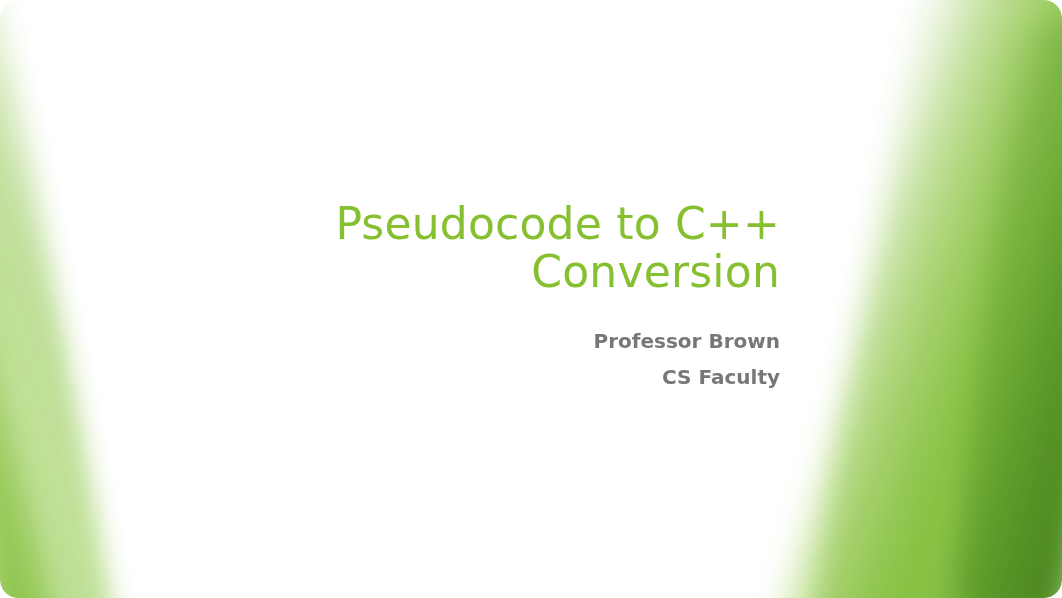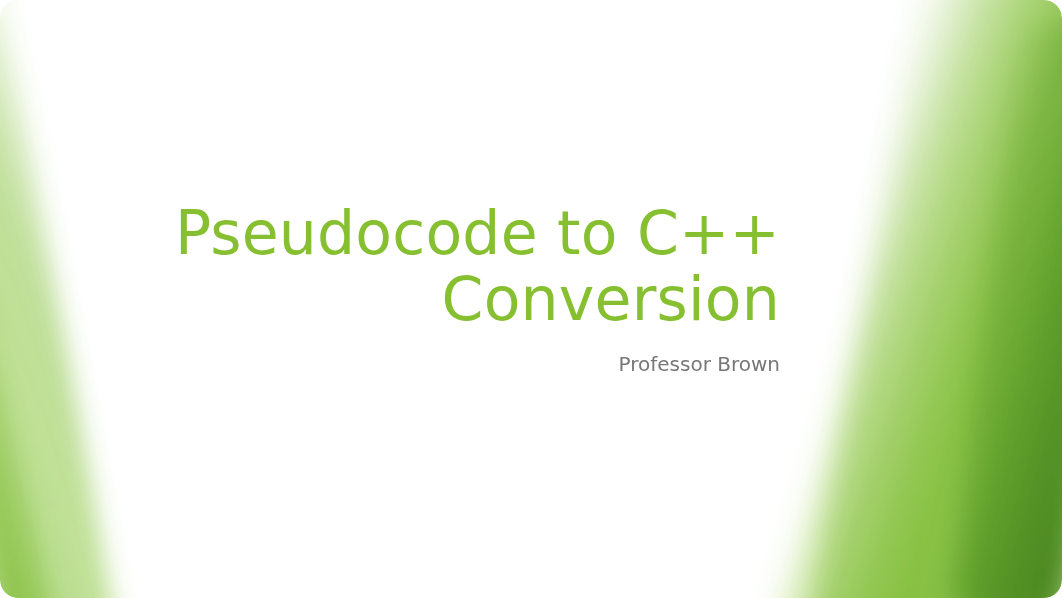--- a/index.html
+++ b/index.html
@@ -79,30 +79,30 @@
   .content {
     position: absolute;
     top: 200px;
     left: 140px;
     width: 640px;
     text-align: right;
   }
   .title {
     color: #86bf2f;
     font-weight: 400;
-    font-size: 60px;
+    font-size: 44px;
     line-height: 1.1;
     letter-spacing: 0.2px;
-    margin-bottom: 16px;
+    margin-bottom: 28px;
   }
   .subtitle {
     color: #777777;
     font-size: 20px;
     line-height: 1.6;
-    font-weight: 400;
+    font-weight: 700;
   }
   .subtitle div { margin-bottom: 4px; }
 </style>
 </head>
 <body>
 
 <div class="slide">
 
   <div class="bg-left">
     <div class="shapeL"></div>
@@ -112,16 +112,17 @@
   <div class="bg-right">
     <div class="shape2"></div>
     <div class="shape1"></div>
     <div class="shape3"></div>
   </div>
 
   <div class="content">
     <h1 class="title">Pseudocode to C++ Conversion</h1>
     <div class="subtitle">
       <div>Professor Brown</div>
+      <div>CS Faculty</div>
     </div>
   </div>
 
 </div>
 
 </body></html>

